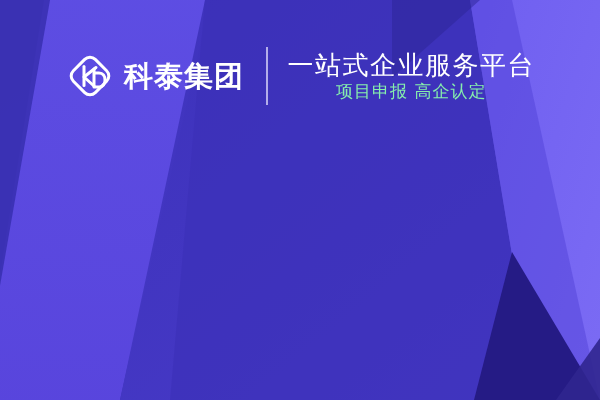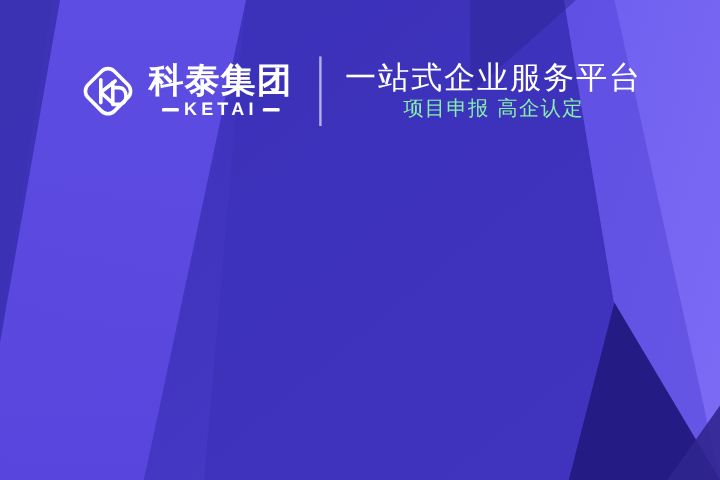--- a/index.html
+++ b/index.html
@@ -195,25 +195,20 @@
         </g>
         <g fill="none" stroke="#ffffff" stroke-width="6" stroke-linecap="round" stroke-linejoin="round">
           <path d="M38 31 L38 69"></path>
           <path d="M62 33 L38 52 L58 70"></path>
         </g>
         <path d="M58 36 L58 72 L68 72 C76 72 80 66 80 58 C80 50 76 44 68 44 L58 44" fill="none" stroke="#ffffff" stroke-width="6" stroke-linecap="round" stroke-linejoin="round"></path>
       </svg>
 
       <div class="logo-words">
         <div class="logo-cn">科泰集团</div>
-        <div class="logo-en-row">
-          <span class="logo-dash"></span>
-          <span class="logo-en">KETAI</span>
-          <span class="logo-dash"></span>
-        </div>
       </div>
     </div>
 
     <div class="divider"></div>
 
     <div class="tagline-block">
       <div class="tagline-main">一站式企业服务平台</div>
       <div class="tagline-sub">项目申报 高企认定</div>
     </div>
   </div>

